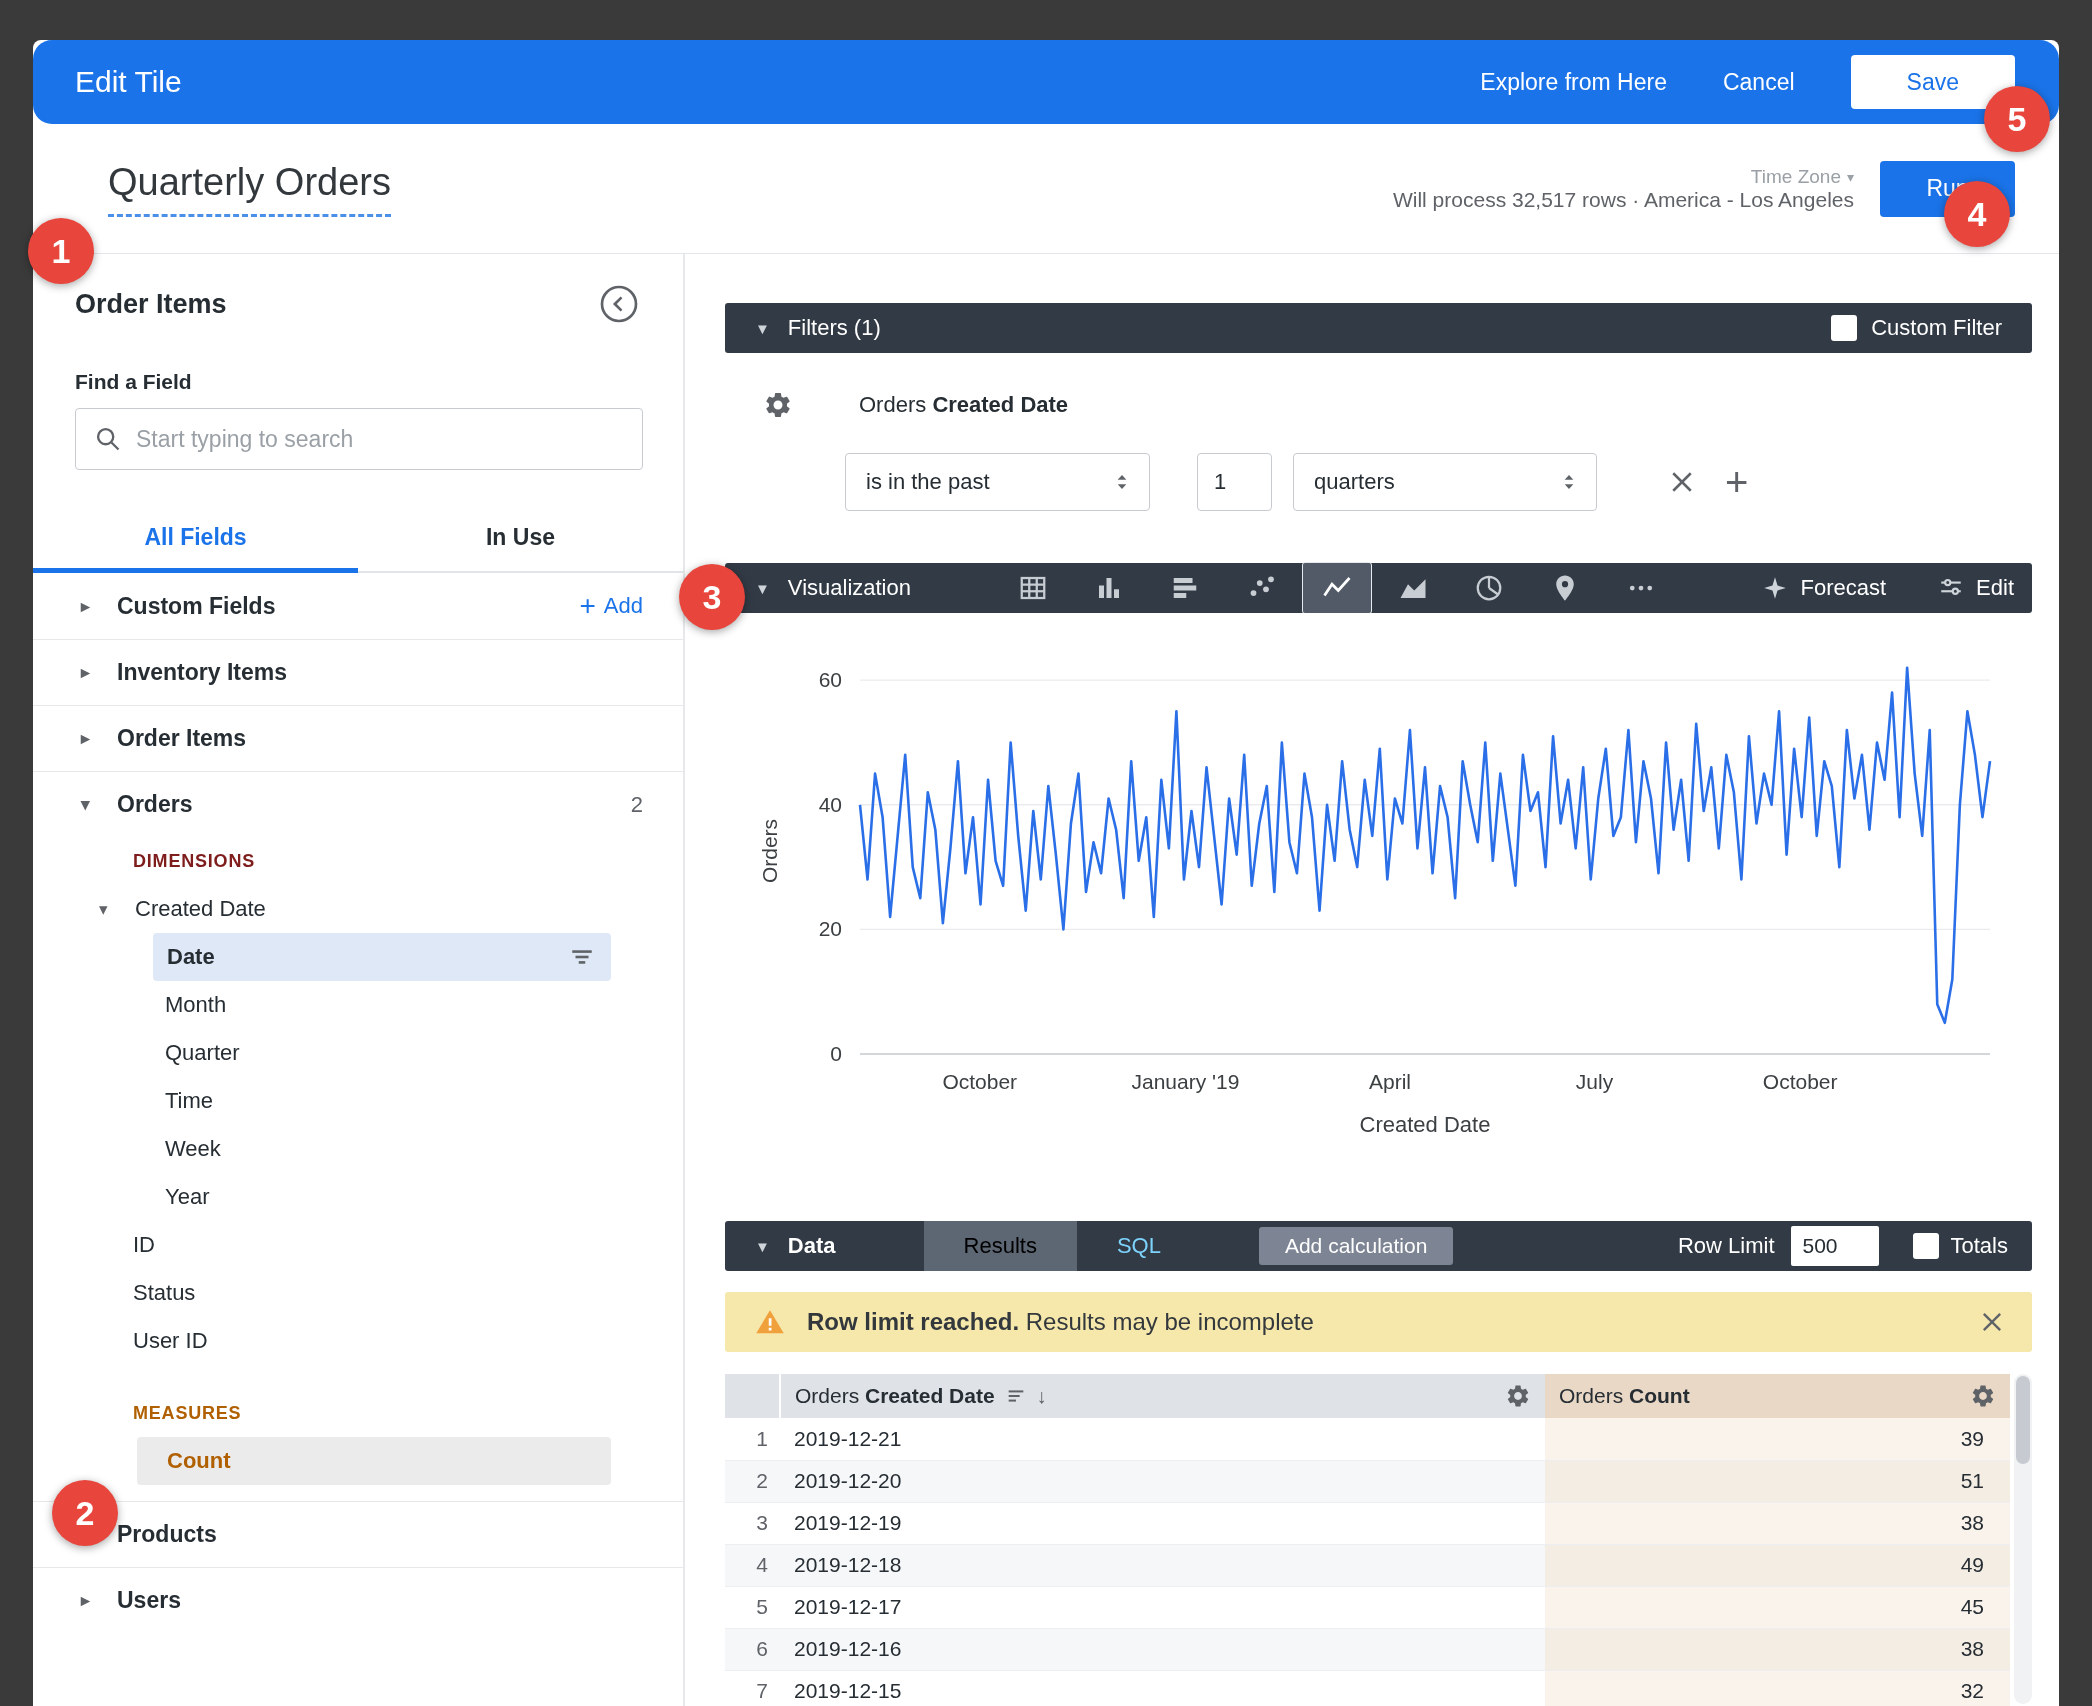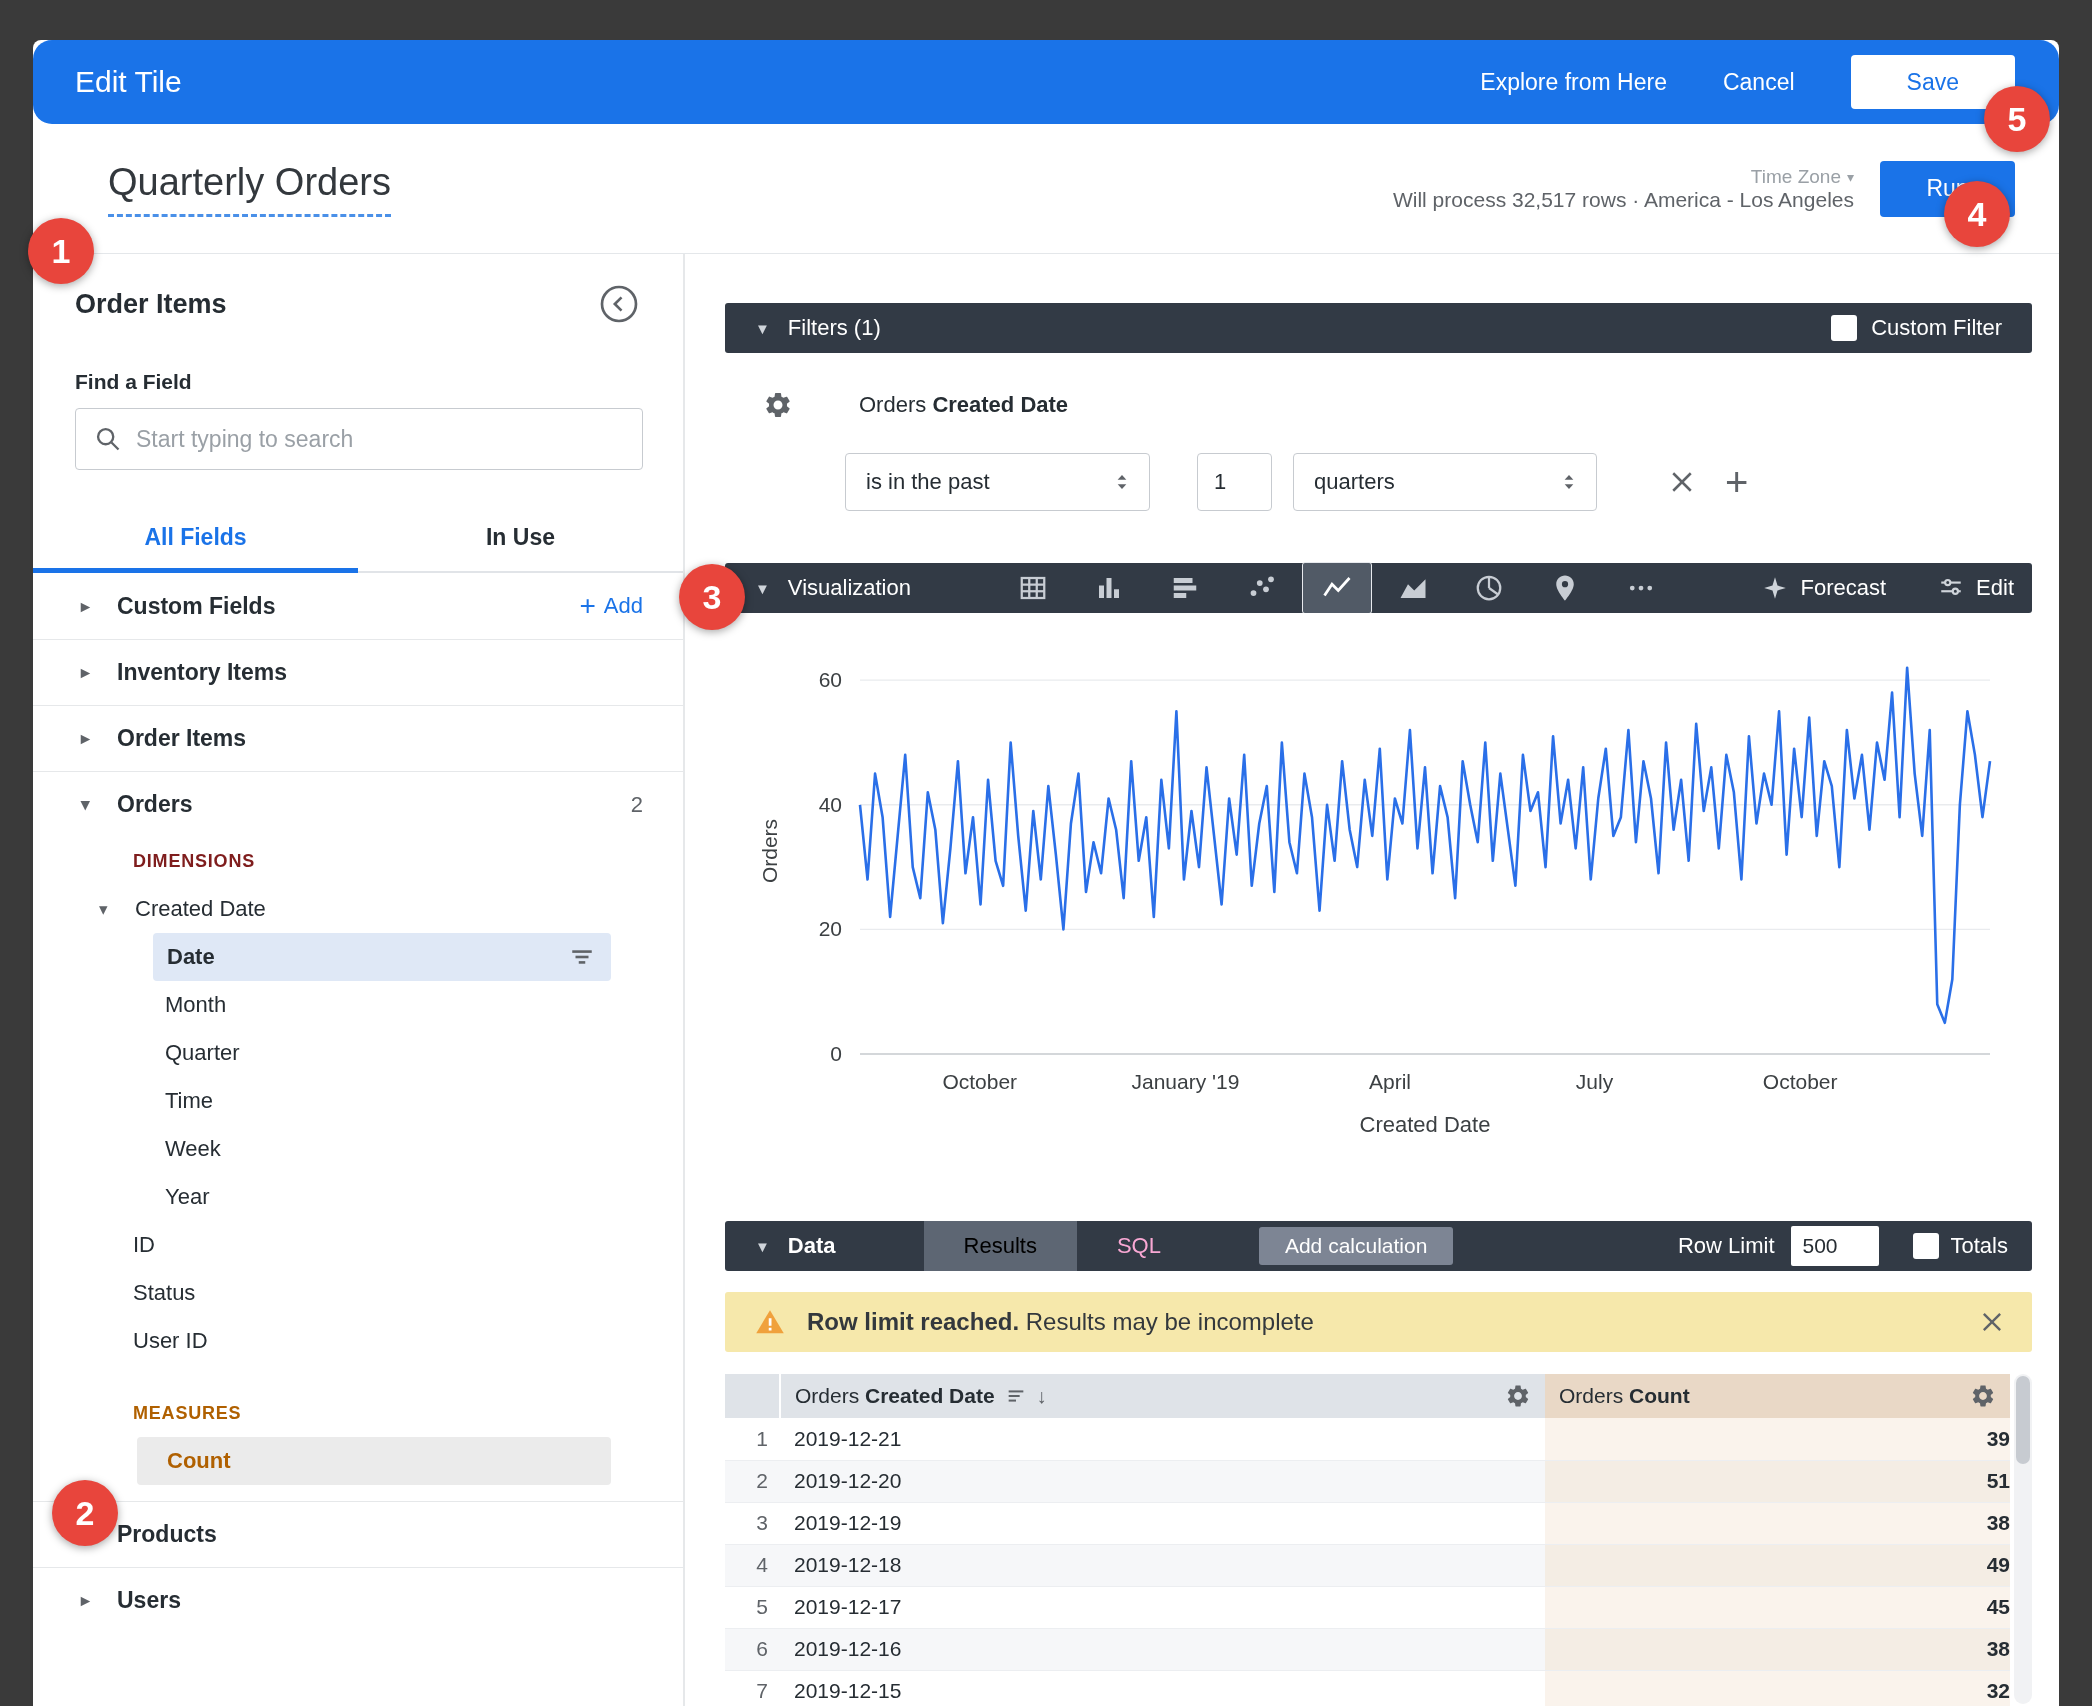--- a/index.html
+++ b/index.html
@@ -127,21 +127,21 @@
            font-size:21px; color:#3c4043; }
   .xtick { position:absolute; top:calc(100% + 16px); transform:translateX(-50%);
            font-size:21px; color:#3c4043; white-space:nowrap; }
   .x-axis-title { position:absolute; top:calc(100% + 58px); left:0; right:0; text-align:center;
                   font-size:22px; color:#3c4043; }
 
   
   .data-bar { margin-top:56px; padding:0 24px 0 30px; }
   .data-title { font-weight:600; }
   .data-tabs { display:flex; align-items:stretch; height:50px; margin-left:88px; }
-  .data-tab { display:flex; align-items:center; padding:0 40px; font-size:22px; cursor:pointer; color:#f9a8d4; }
+  .data-tab { display:flex; align-items:center; padding:0 40px; font-size:22px; cursor:pointer; color:#7dd3fc; }
   .data-tab.active { background:#5d6673; color:#000000; }
   .add-calc-btn { background:#7d8594; color:#fff; border:none; border-radius:3px; height:38px;
                   padding:0 26px; font-size:21px; margin-left:58px; cursor:pointer;
                   font-family:"Liberation Sans", sans-serif; }
   .row-limit-label { font-size:22px; margin-right:16px; }
   .row-limit-input { width:88px; height:40px; border:none; border-radius:2px; font-size:21px;
                      padding-left:12px; outline:none; font-family:"Liberation Sans", sans-serif;
                      color:#262d33; margin-right:34px; }
   .totals-box { width:26px; height:26px; background:#fff; border-radius:3px; margin-right:12px; cursor:pointer; }
 
@@ -162,21 +162,21 @@
   .th-date { background:#dfe3e8; padding:0 14px; }
   .th-count { width:465px; background:#e9d8c6; padding:0 14px; }
   .th-inner { display:flex; align-items:center; gap:10px; }
   .th-label b { font-weight:700; }
   .th-gear { margin-left:auto; width:26px; height:26px; color:#5f6368; cursor:pointer; }
   .sort-ic { width:22px; height:22px; color:#5f6368; }
   .sort-arrow { font-size:20px; color:#5f6368; }
   .results tr td { border-bottom:1px solid #eceef1; }
   .rownum { text-align:right; padding-right:12px; color:#5f6368; background:#fff; }
   .datecell { padding-left:14px; background:#fff; }
-  .countcell { text-align:right; background:#faf3ec;font-weight:bold; }
+  .countcell { text-align:right; padding-right:26px; background:#faf3ec; }
   .results tbody tr:nth-child(even) .rownum,
   .results tbody tr:nth-child(even) .datecell { background:#f6f7f9; }
   .results tbody tr:nth-child(even) .countcell { background:#f4ede4; }
   .v-scrollbar { position:absolute; top:0; right:0; width:18px; height:330px; background:#f1f2f4; border-radius:9px; }
   .v-thumb { position:absolute; top:2px; left:2px; width:14px; height:88px; background:#c7cbd1; border-radius:7px; cursor:pointer; }
 
   
   .badge { position:absolute; width:66px; height:66px; border-radius:50%; background:#e8453c;
            color:#fff; font-size:34px; font-weight:700; display:flex; align-items:center;
            justify-content:center; z-index:50; box-shadow:0 2px 8px rgba(0,0,0,.35); }

